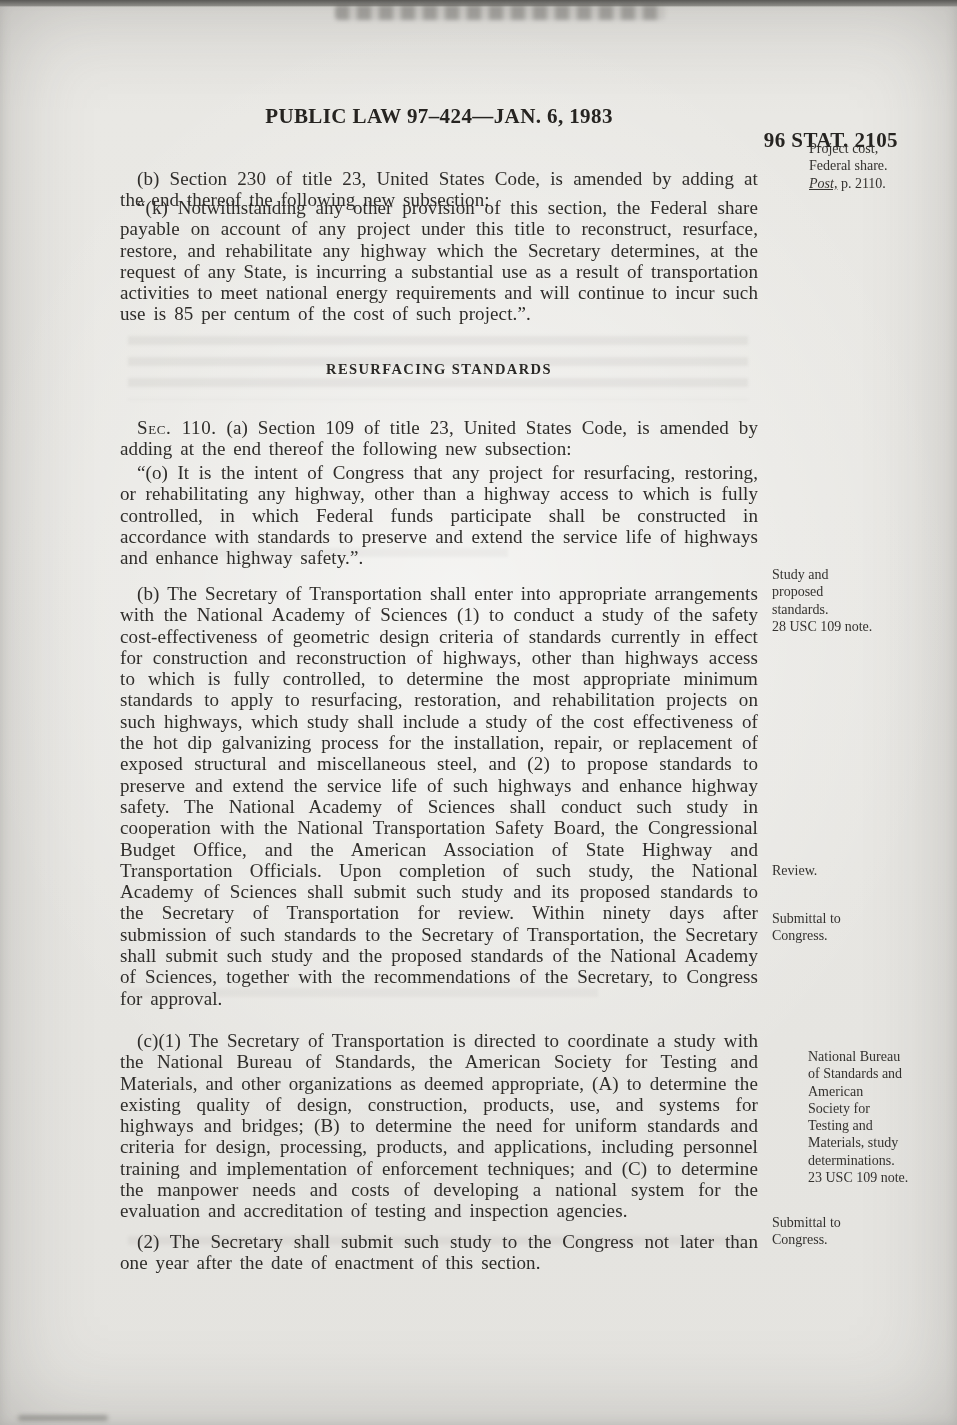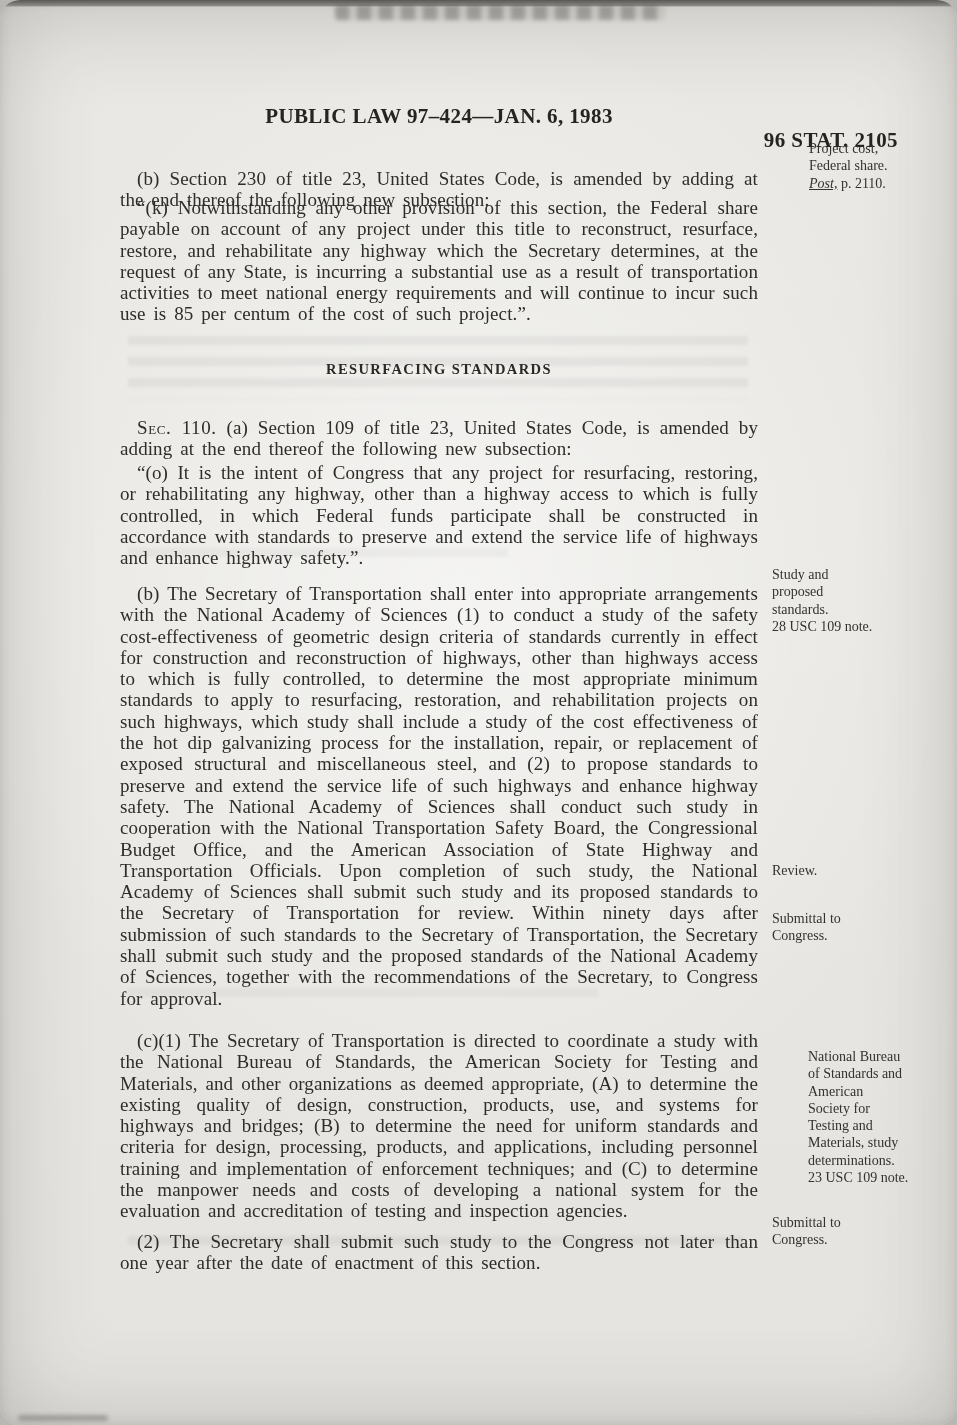--- a/index.html
+++ b/index.html
@@ -7,21 +7,20 @@
     position:relative;
     width:957px;height:1425px;
     margin:0 auto;
     overflow:hidden;
     background:
       radial-gradient(ellipse 70% 55% at 48% 42%, rgba(255,255,255,0.55), rgba(255,255,255,0) 75%),
       linear-gradient(180deg,#e3e2de 0%,#e9e8e4 8%,#e7e6e2 60%,#e4e3df 100%);
     box-shadow:inset 0 0 90px rgba(95,94,88,0.30), inset 0 0 12px rgba(95,94,88,0.20);
     font-family:"Liberation Serif","DejaVu Serif",serif;
     color:#2f2d2a;
-    border-radius:20px;
   }
   
   .top-edge{position:absolute;top:0;left:0;width:100%;height:7px;
     background:linear-gradient(180deg,#595855,#8a8985 80%,rgba(138,137,133,0));}
   .top-smudge{position:absolute;top:5px;left:335px;width:330px;height:15px;
     background:repeating-linear-gradient(90deg,rgba(90,88,84,0.45) 0 14px,rgba(90,88,84,0.12) 14px 22px);
     filter:blur(2px);border-radius:4px;}
   .bottom-smudge{position:absolute;bottom:4px;left:18px;width:90px;height:6px;
     background:rgba(100,99,95,0.45);filter:blur(2px);border-radius:3px;}
 

